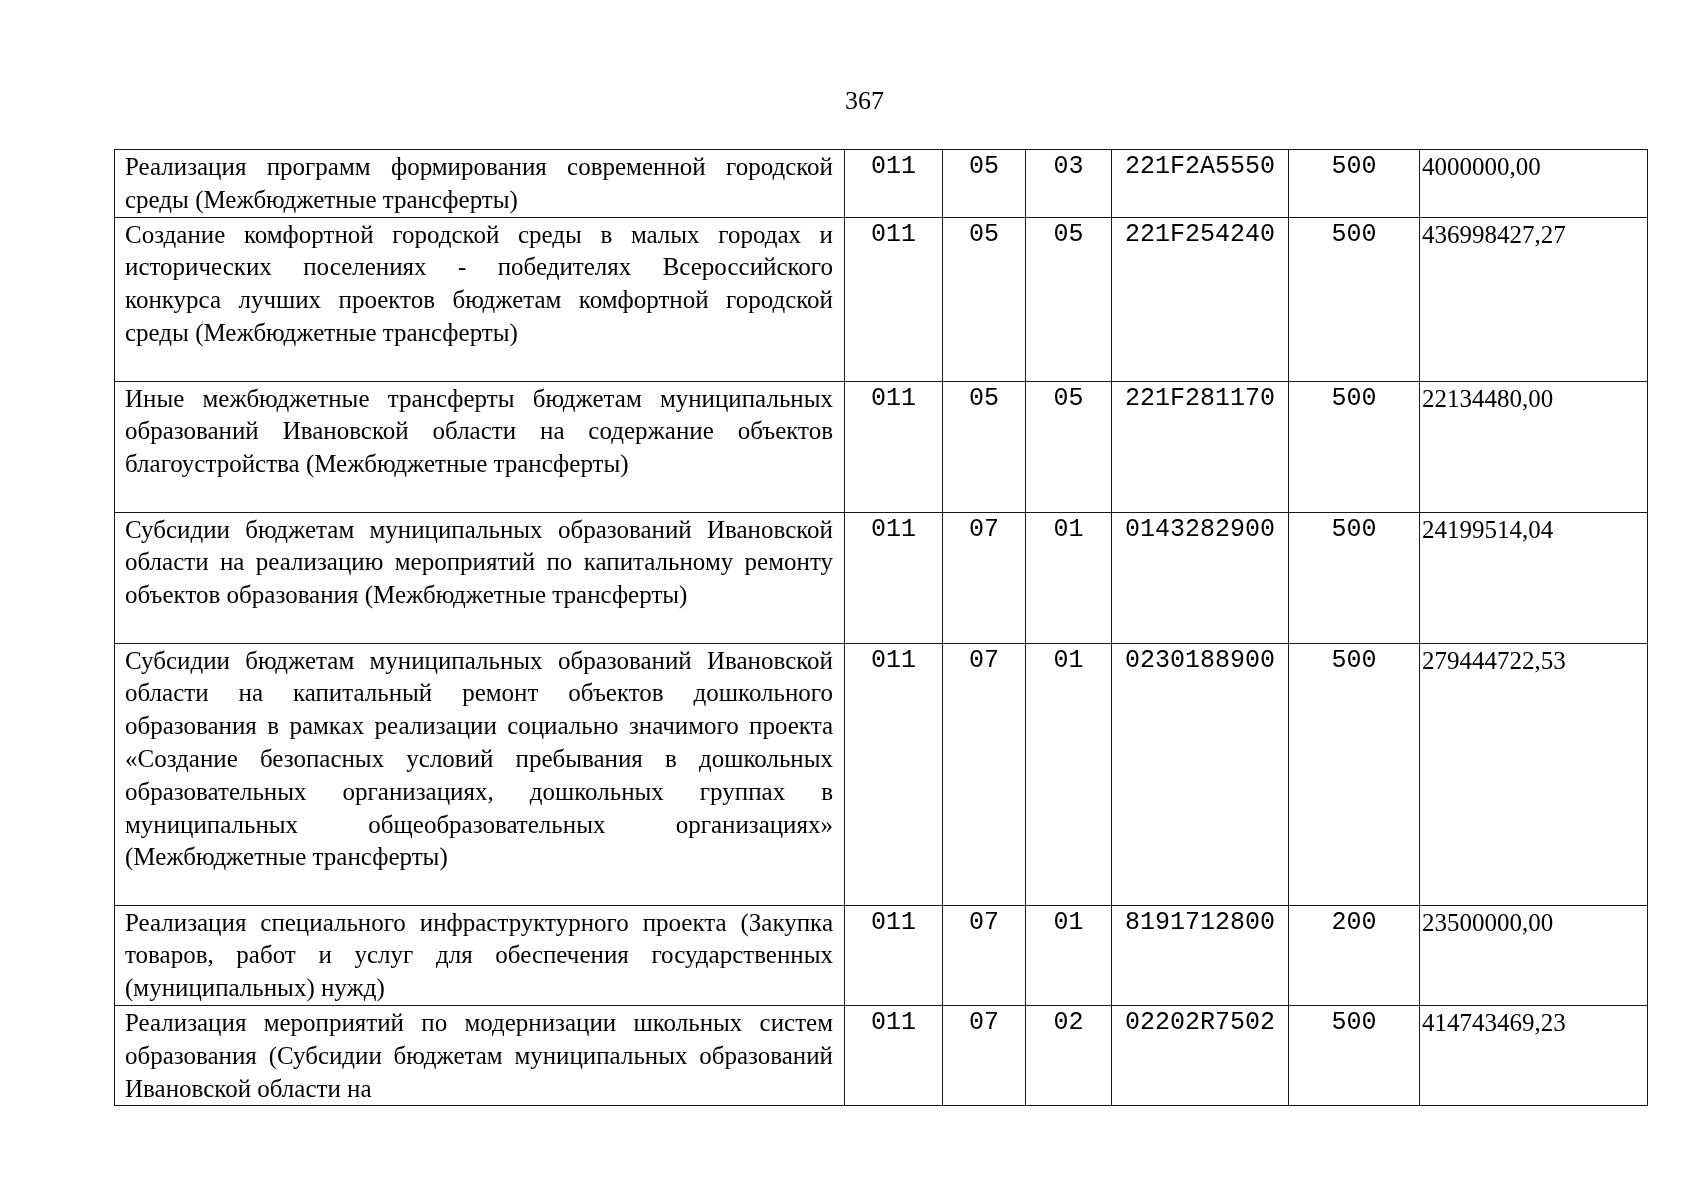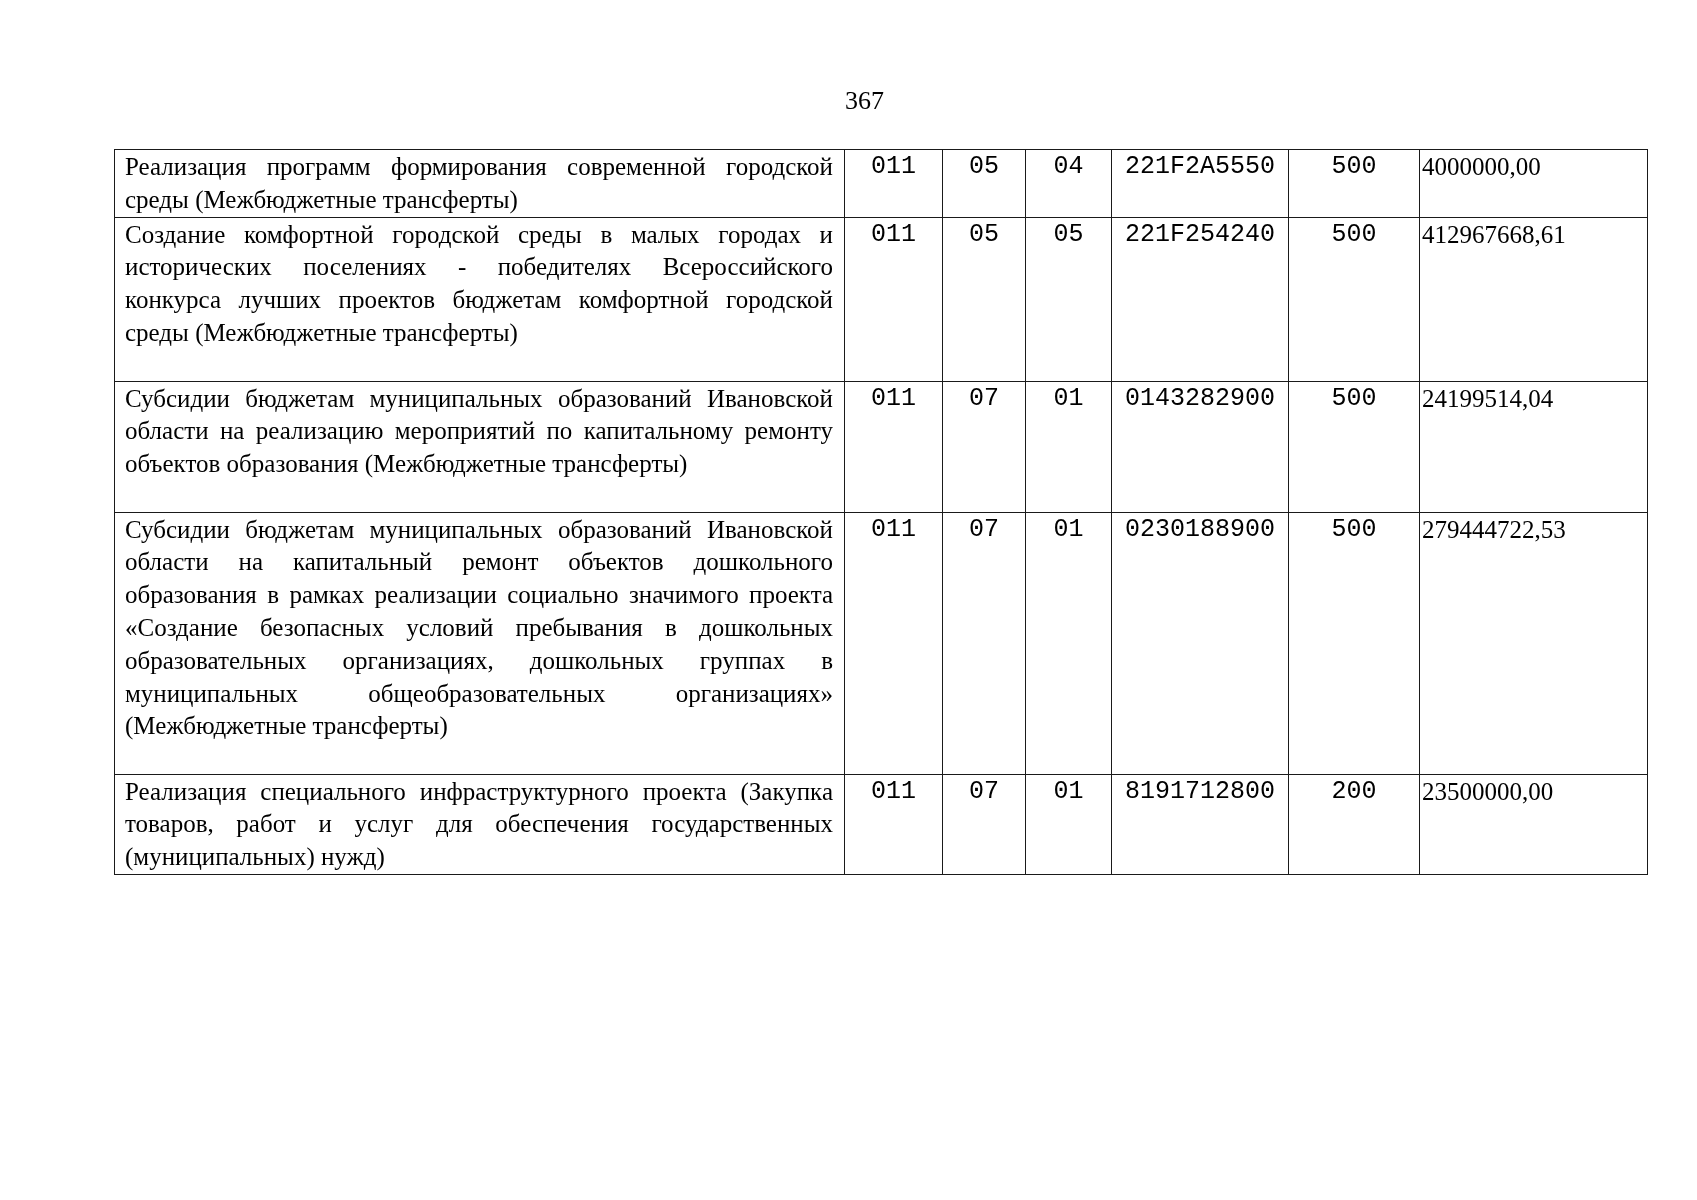--- a/index.html
+++ b/index.html
@@ -72,33 +72,42 @@
     <col style="width:86px">
     <col style="width:177px">
     <col style="width:131px">
     <col style="width:228px">
   </colgroup>
   <tbody>
     <tr style="height:66px">
       <td class="desc">Реализация программ формирования современной городской среды (Межбюджетные трансферты)</td>
       <td class="code">011</td>
       <td class="code">05</td>
-      <td class="code">04</td>
+      <td class="code">03</td>
       <td class="code grey-left">221F2A5550</td>
       <td class="code grey-left">500</td>
       <td class="amount grey-left">4000000,00</td>
     </tr>
     <tr style="height:164px">
       <td class="desc">Создание комфортной городской среды в малых городах и исторических поселениях - победителях Всероссийского конкурса лучших проектов бюджетам комфортной городской среды (Межбюджетные трансферты)</td>
       <td class="code">011</td>
       <td class="code">05</td>
       <td class="code">05</td>
       <td class="code grey-left">221F254240</td>
       <td class="code grey-left">500</td>
-      <td class="amount grey-left">412967668,61</td>
+      <td class="amount grey-left">436998427,27</td>
+    </tr>
+    <tr style="height:131px">
+      <td class="desc">Иные межбюджетные трансферты бюджетам муниципальных образований Ивановской области на содержание объектов благоустройства (Межбюджетные трансферты)</td>
+      <td class="code">011</td>
+      <td class="code">05</td>
+      <td class="code">05</td>
+      <td class="code grey-left">221F281170</td>
+      <td class="code grey-left">500</td>
+      <td class="amount grey-left">22134480,00</td>
     </tr>
     <tr style="height:131px">
       <td class="desc">Субсидии бюджетам муниципальных образований Ивановской области на реализацию мероприятий по капитальному ремонту объектов образования (Межбюджетные трансферты)</td>
       <td class="code">011</td>
       <td class="code">07</td>
       <td class="code">01</td>
       <td class="code grey-left">0143282900</td>
       <td class="code grey-left">500</td>
       <td class="amount grey-left">24199514,04</td>
     </tr>
@@ -113,14 +122,23 @@
     </tr>
     <tr style="height:99px">
       <td class="desc">Реализация специального инфраструктурного проекта (Закупка товаров, работ и услуг для обеспечения государственных (муниципальных) нужд)</td>
       <td class="code">011</td>
       <td class="code">07</td>
       <td class="code">01</td>
       <td class="code grey-left">8191712800</td>
       <td class="code grey-left">200</td>
       <td class="amount grey-left">23500000,00</td>
     </tr>
+    <tr style="height:99px">
+      <td class="desc">Реализация мероприятий по модернизации школьных систем образования (Субсидии бюджетам муниципальных образований Ивановской области на</td>
+      <td class="code">011</td>
+      <td class="code">07</td>
+      <td class="code">02</td>
+      <td class="code grey-left">02202R7502</td>
+      <td class="code grey-left">500</td>
+      <td class="amount grey-left">414743469,23</td>
+    </tr>
   </tbody>
 </table>
 
 </body></html>

